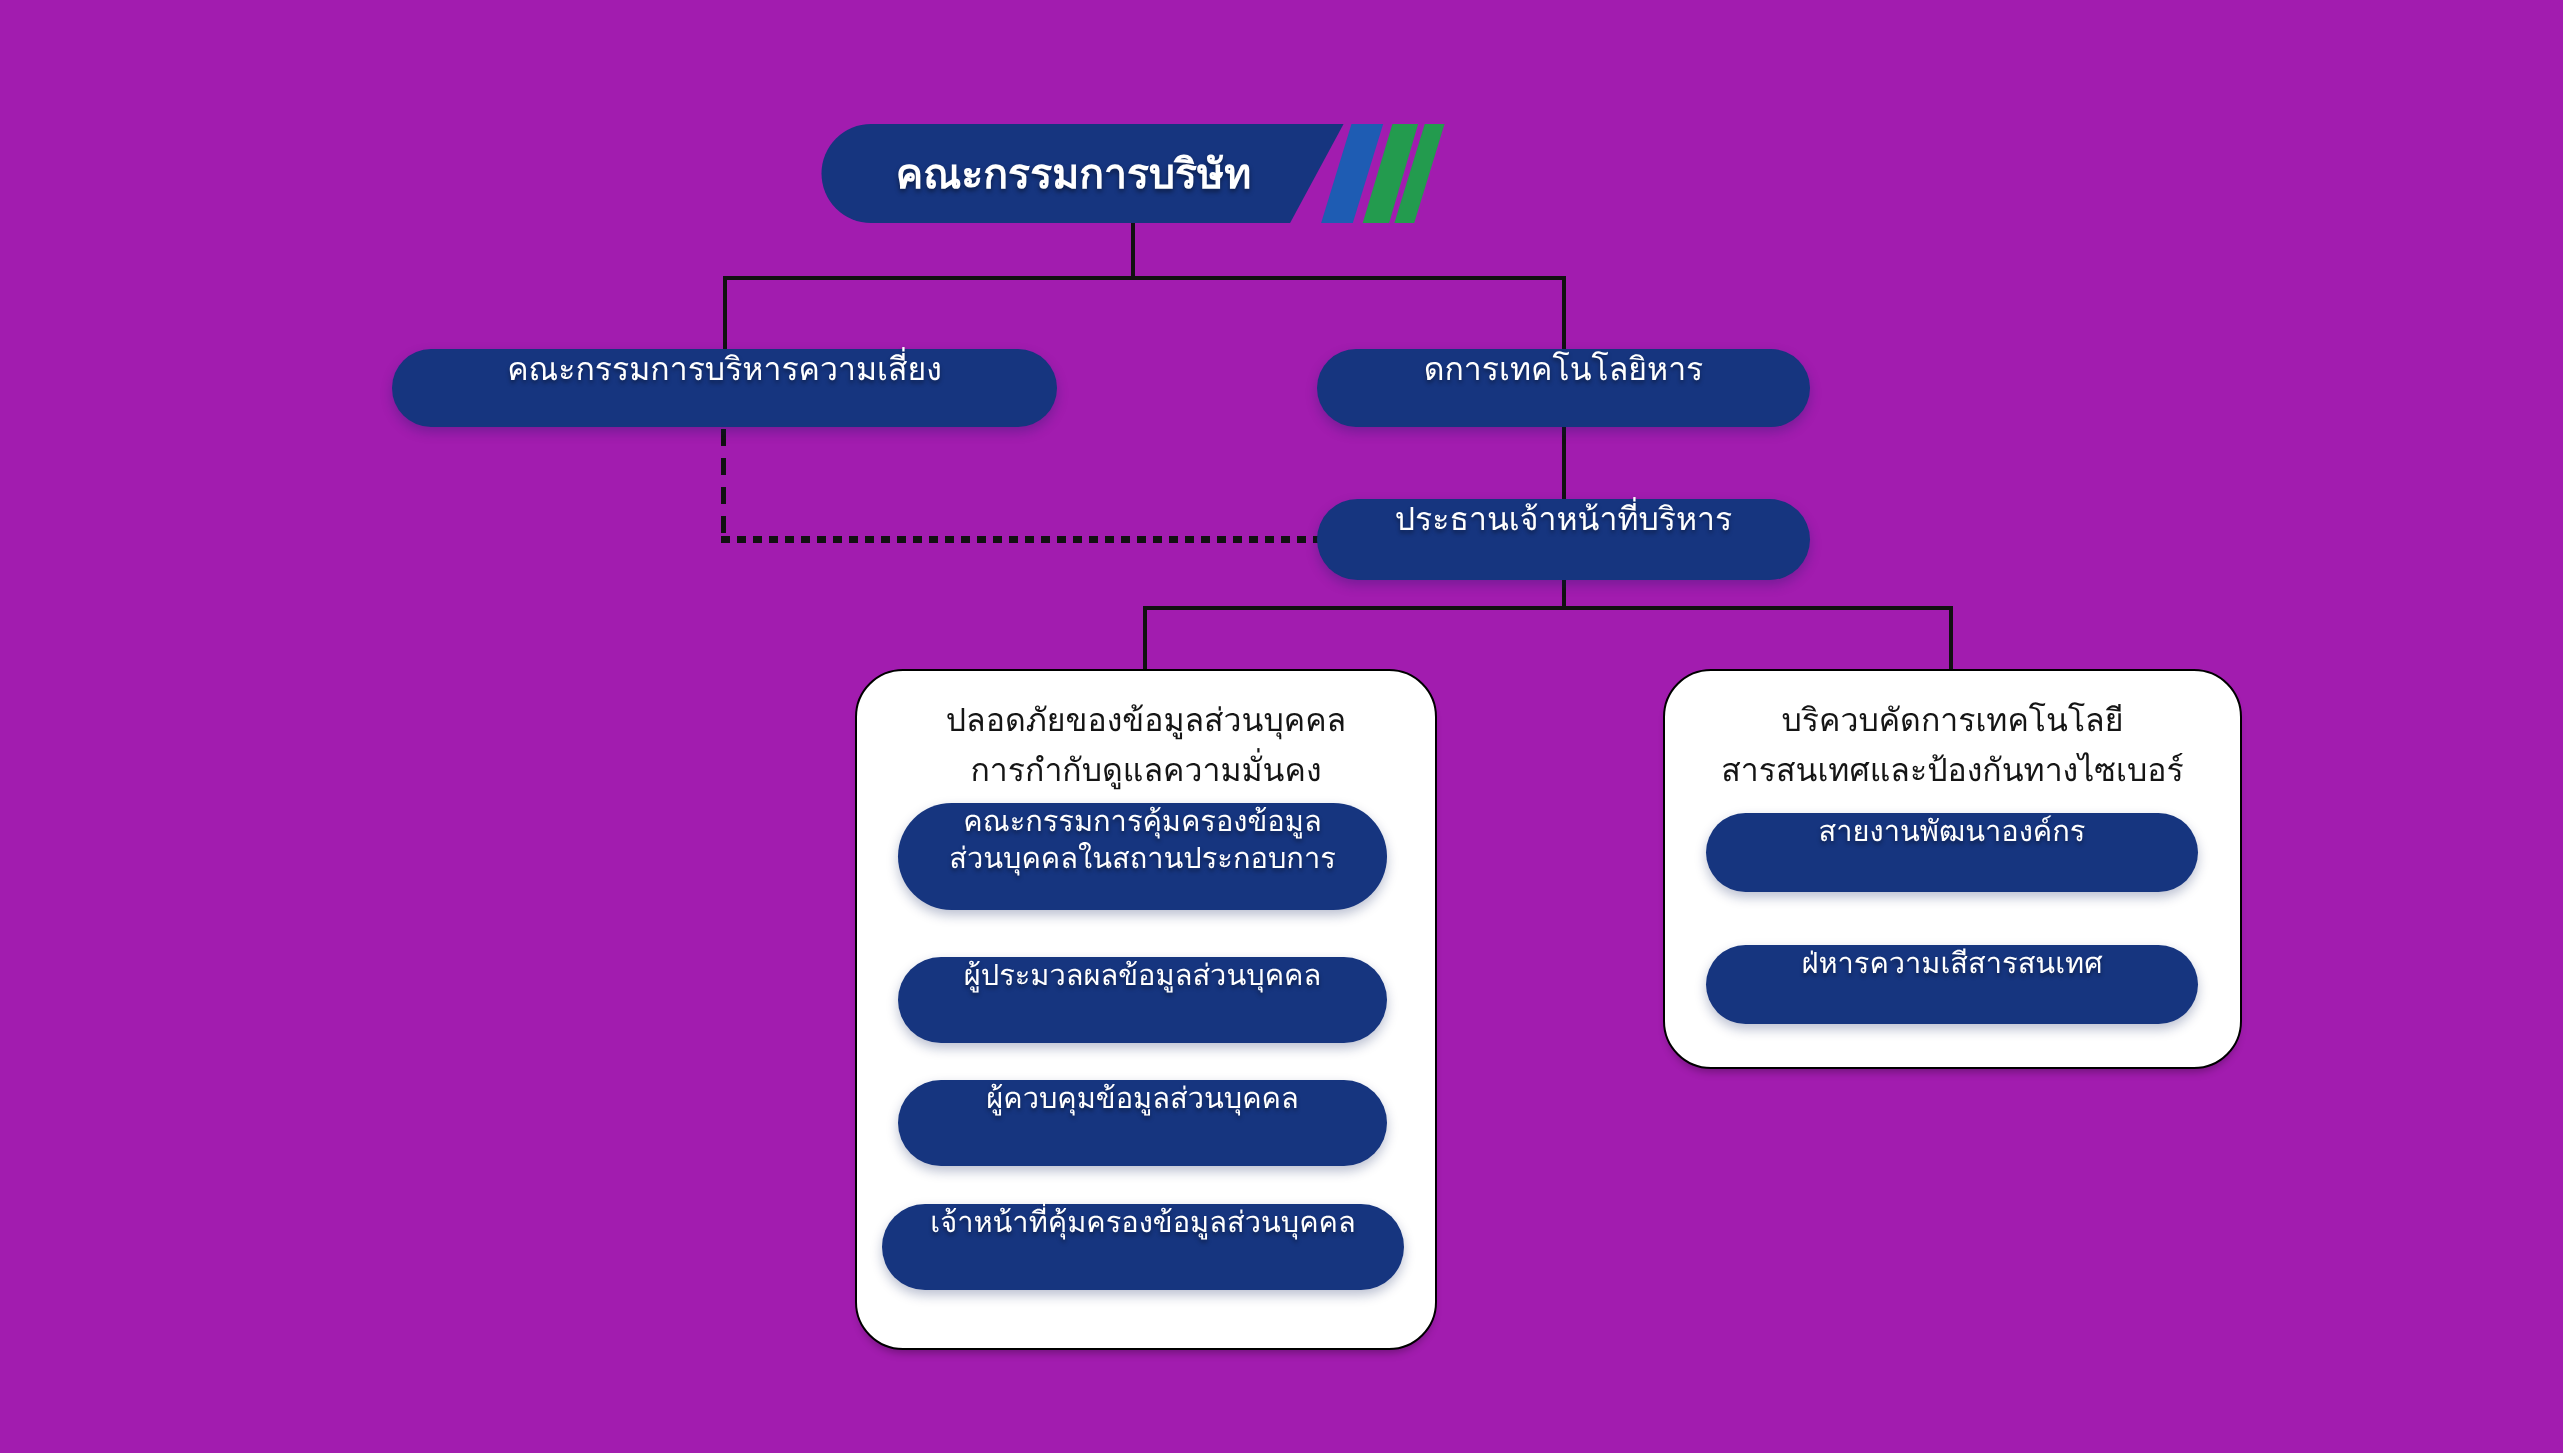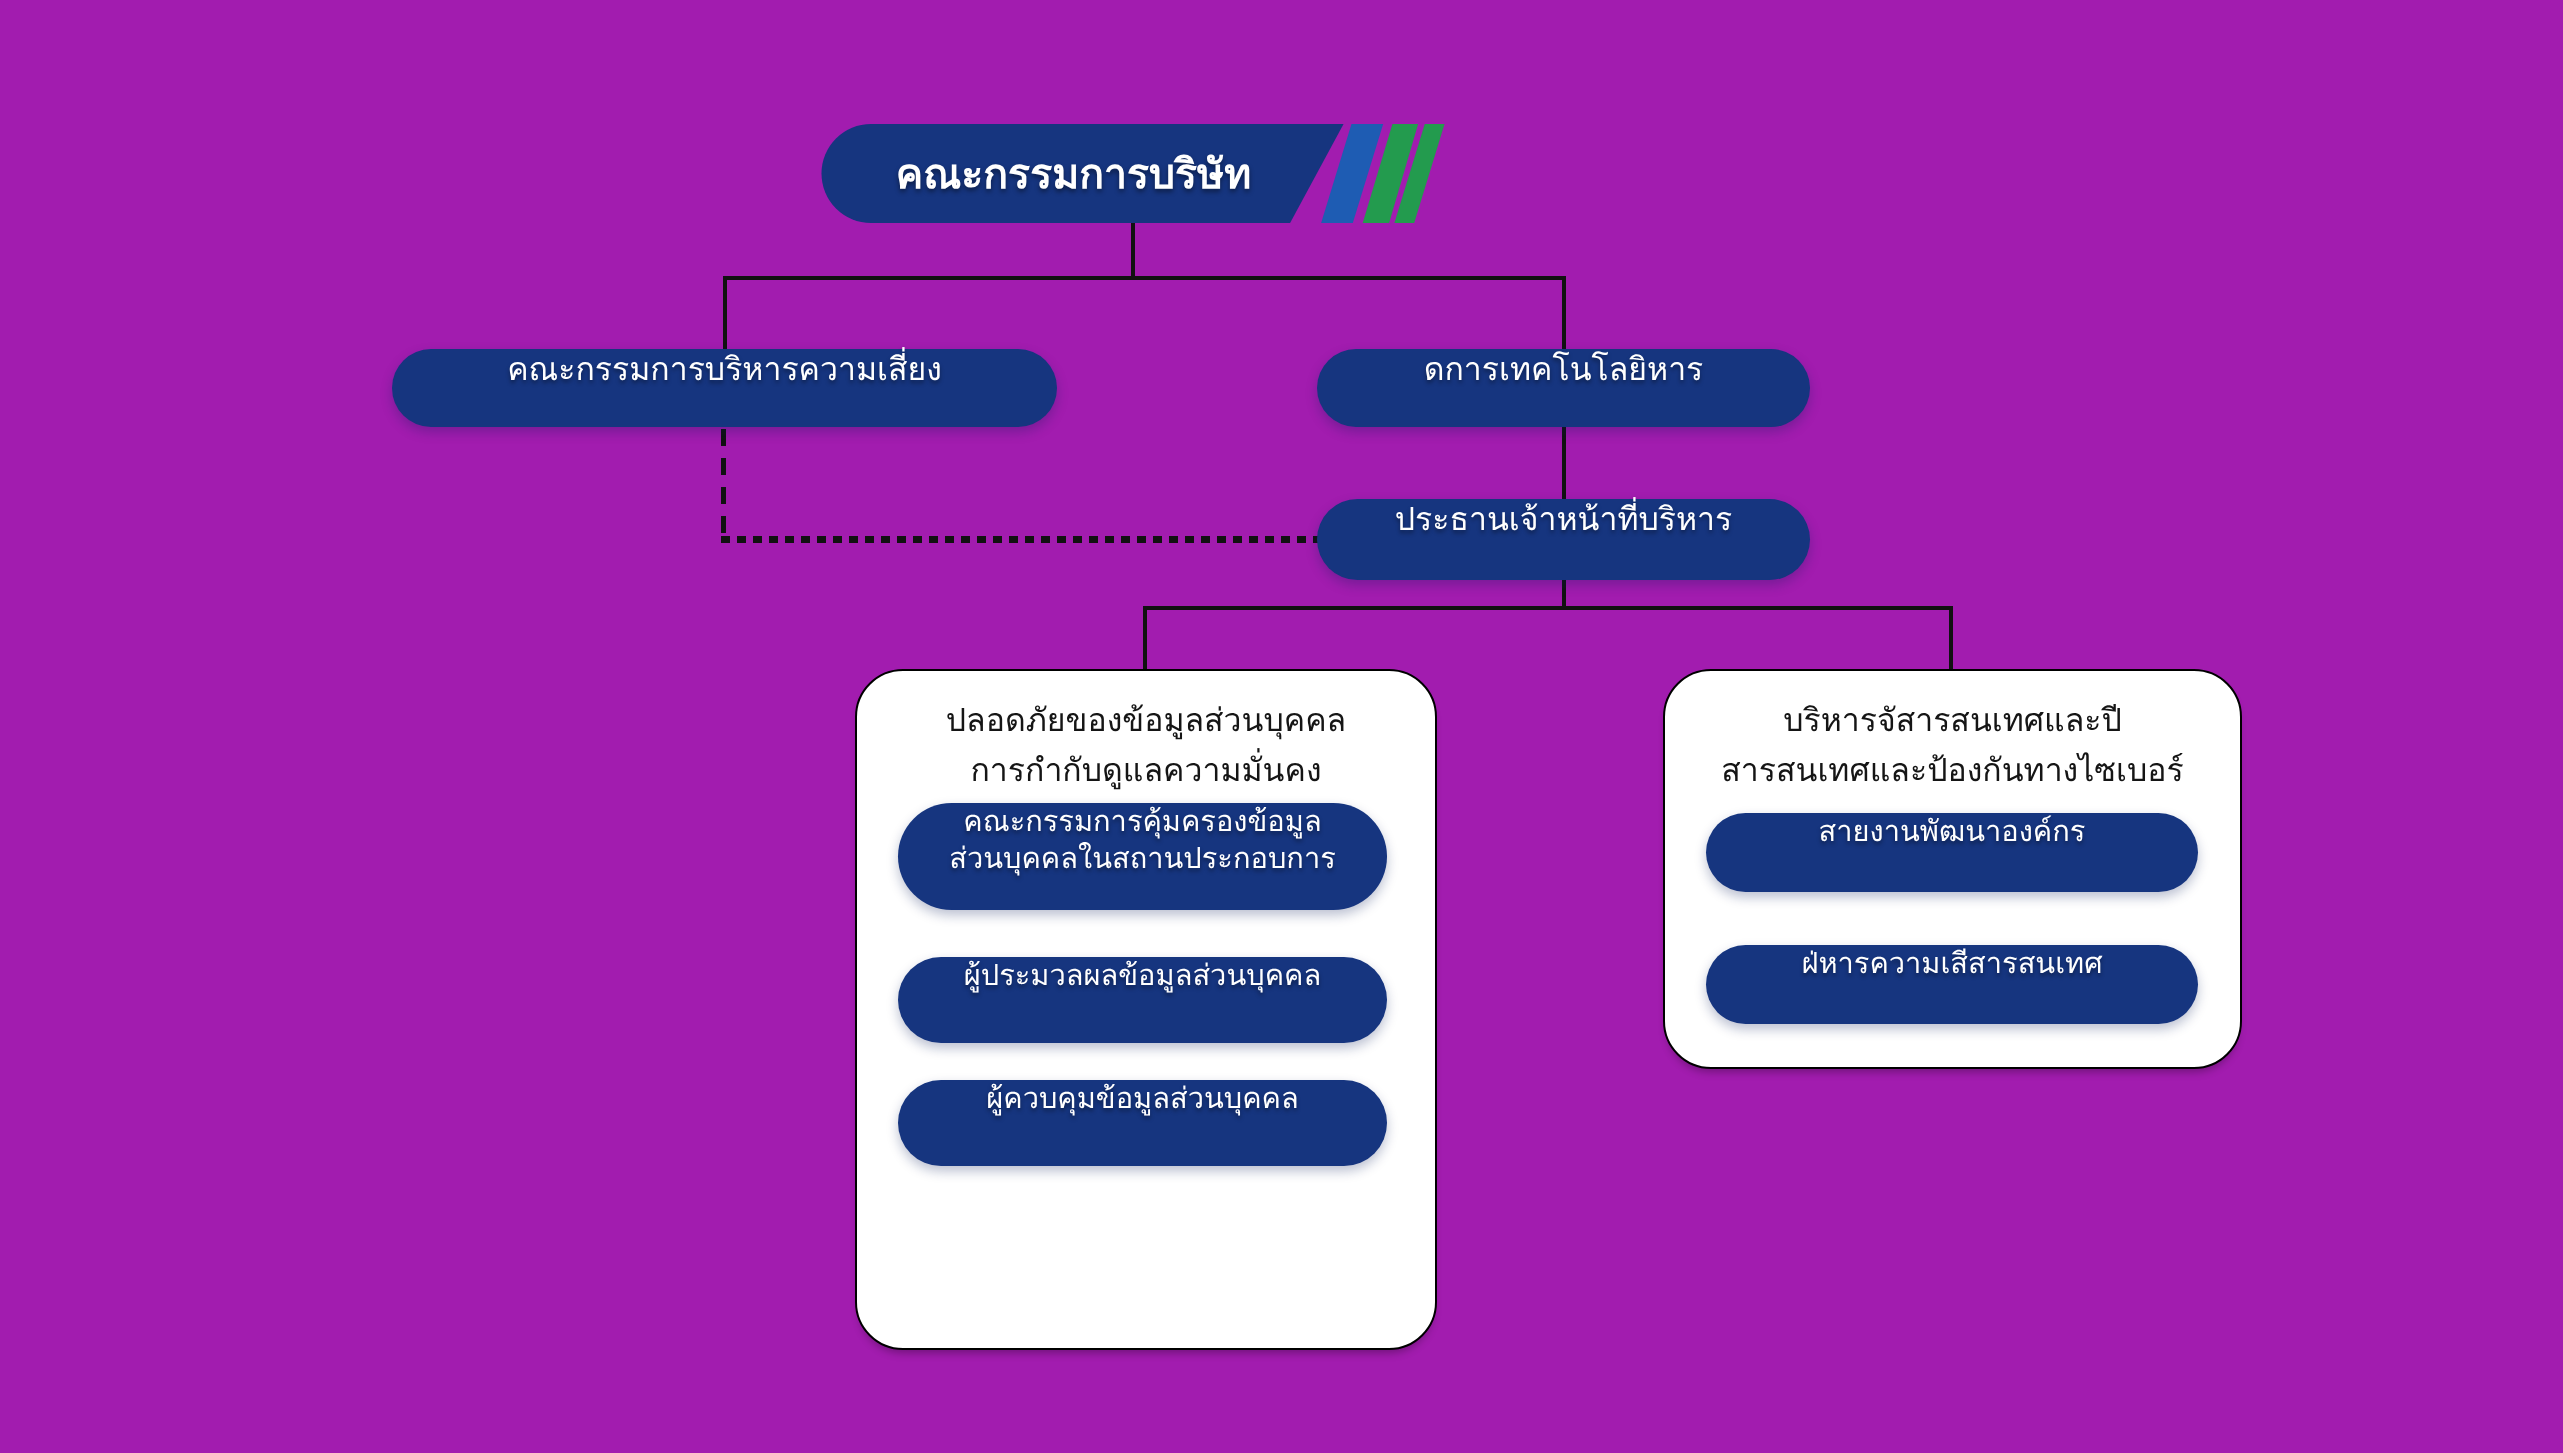--- a/index.html
+++ b/index.html
@@ -105,24 +105,27 @@
   </div>
   <div class="inner-line" style="left:1141px;top:910px;height:47px;"></div>
   <div class="pill pill-md" style="left:898px;top:957px;width:489px;height:86px;">
     <span>ผู้ประมวลผลข้อมูลส่วนบุคคล</span>
   </div>
   <div class="inner-line" style="left:1141px;top:1042px;height:38px;"></div>
   <div class="pill pill-md" style="left:898px;top:1080px;width:489px;height:86px;">
     <span>ผู้ควบคุมข้อมูลส่วนบุคคล</span>
   </div>
   <div class="inner-line" style="left:1141px;top:1166px;height:38px;"></div>
+  <div class="pill pill-md" style="left:882px;top:1204px;width:522px;height:86px;">
+    <span>เจ้าหน้าที่คุ้มครองข้อมูลส่วนบุคคล</span>
+  </div>
 
   <div class="group-box" style="left:1663px;top:669px;width:575px;height:396px;">
     <div class="group-title">
-      <div>บริหารจัสารสนเทศและปี</div>
+      <div>บริควบคัดการเทคโนโลยี</div>
       <div>สารสนเทศและป้องกันทางไซเบอร์</div>
     </div>
   </div>
 
   <div class="pill pill-md" style="left:1706px;top:813px;width:492px;height:79px;">
     <span>สายงานพัฒนาองค์กร</span>
   </div>
   <div class="inner-line" style="left:1950px;top:892px;height:53px;"></div>
   <div class="pill pill-md" style="left:1706px;top:945px;width:492px;height:79px;">
     <span>ฝ่หารความเสีสารสนเทศ</span>

